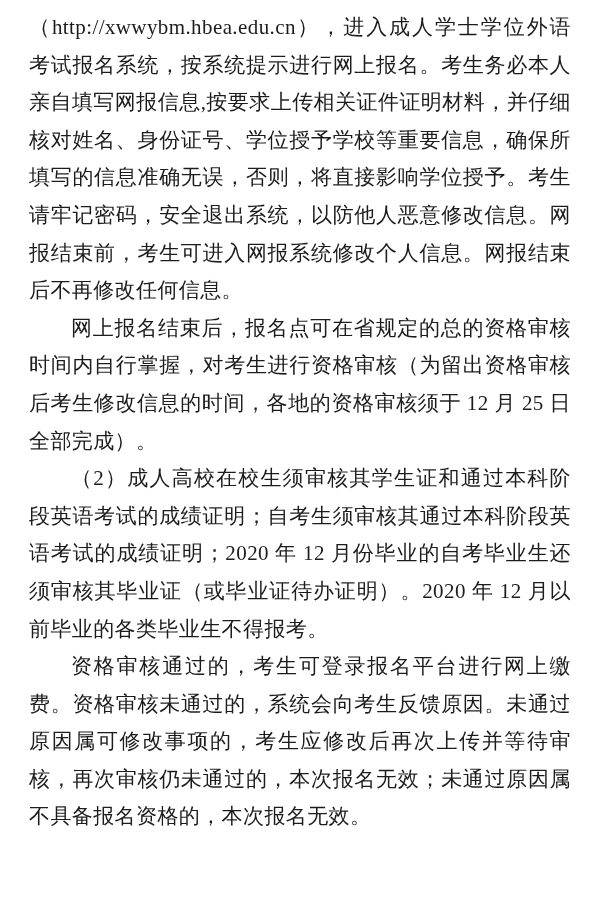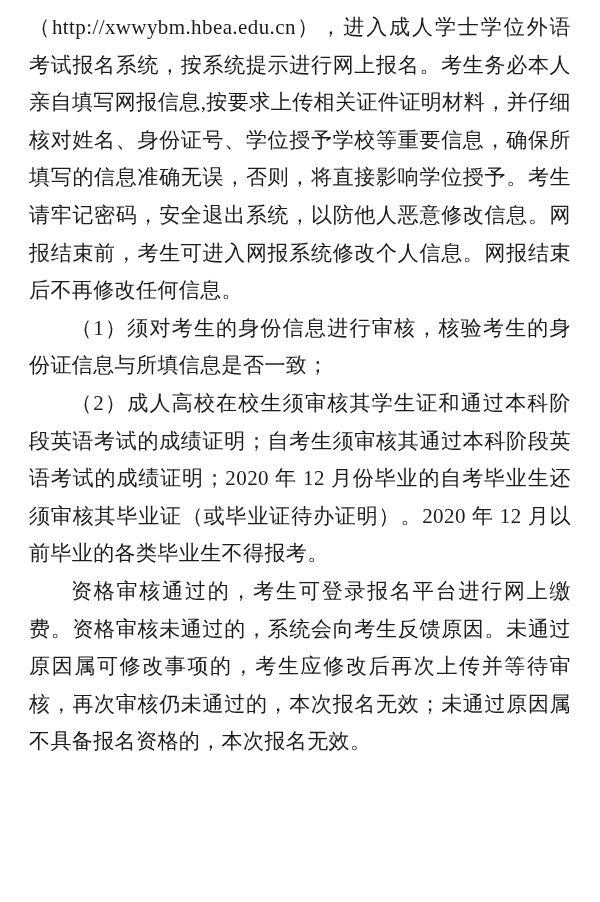--- a/index.html
+++ b/index.html
@@ -35,17 +35,17 @@
   .doc-text p.indent {
     text-indent: 2em;
   }
 </style>
 </head>
 <body>
 
 <div class="page">
   <div class="doc-text">
     <p>（http://xwwybm.hbea.edu.cn），进入成人学士学位外语考试报名系统，按系统提示进行网上报名。考生务必本人亲自填写网报信息,按要求上传相关证件证明材料，并仔细核对姓名、身份证号、学位授予学校等重要信息，确保所填写的信息准确无误，否则，将直接影响学位授予。考生请牢记密码，安全退出系统，以防他人恶意修改信息。网报结束前，考生可进入网报系统修改个人信息。网报结束后不再修改任何信息。</p>
-    <p class="indent">（1）须对考生的身份信息进行审核，核验考生的身份证信息与所填信息是否一致；</p>
+    <p class="indent">网上报名结束后，报名点可在省规定的总的资格审核时间内自行掌握，对考生进行资格审核（为留出资格审核后考生修改信息的时间，各地的资格审核须于 12 月 25 日全部完成）。</p>
     <p class="indent">（2）成人高校在校生须审核其学生证和通过本科阶段英语考试的成绩证明；自考生须审核其通过本科阶段英语考试的成绩证明；2020 年 12 月份毕业的自考毕业生还须审核其毕业证（或毕业证待办证明）。2020 年 12 月以前毕业的各类毕业生不得报考。</p>
     <p class="indent">资格审核通过的，考生可登录报名平台进行网上缴费。资格审核未通过的，系统会向考生反馈原因。未通过原因属可修改事项的，考生应修改后再次上传并等待审核，再次审核仍未通过的，本次报名无效；未通过原因属不具备报名资格的，本次报名无效。</p>
   </div>
 </div>
 
 </body></html>

